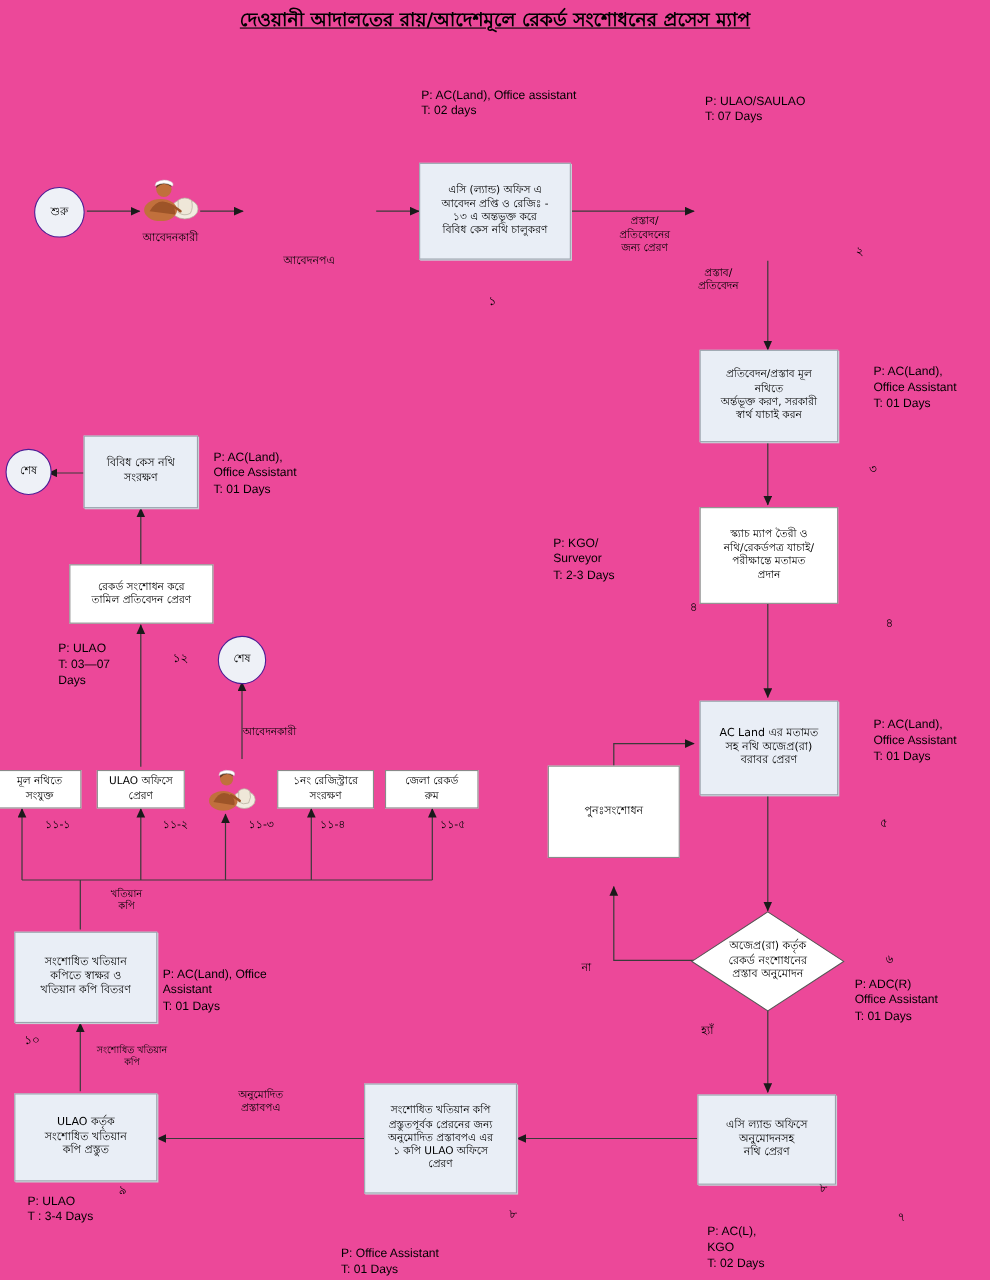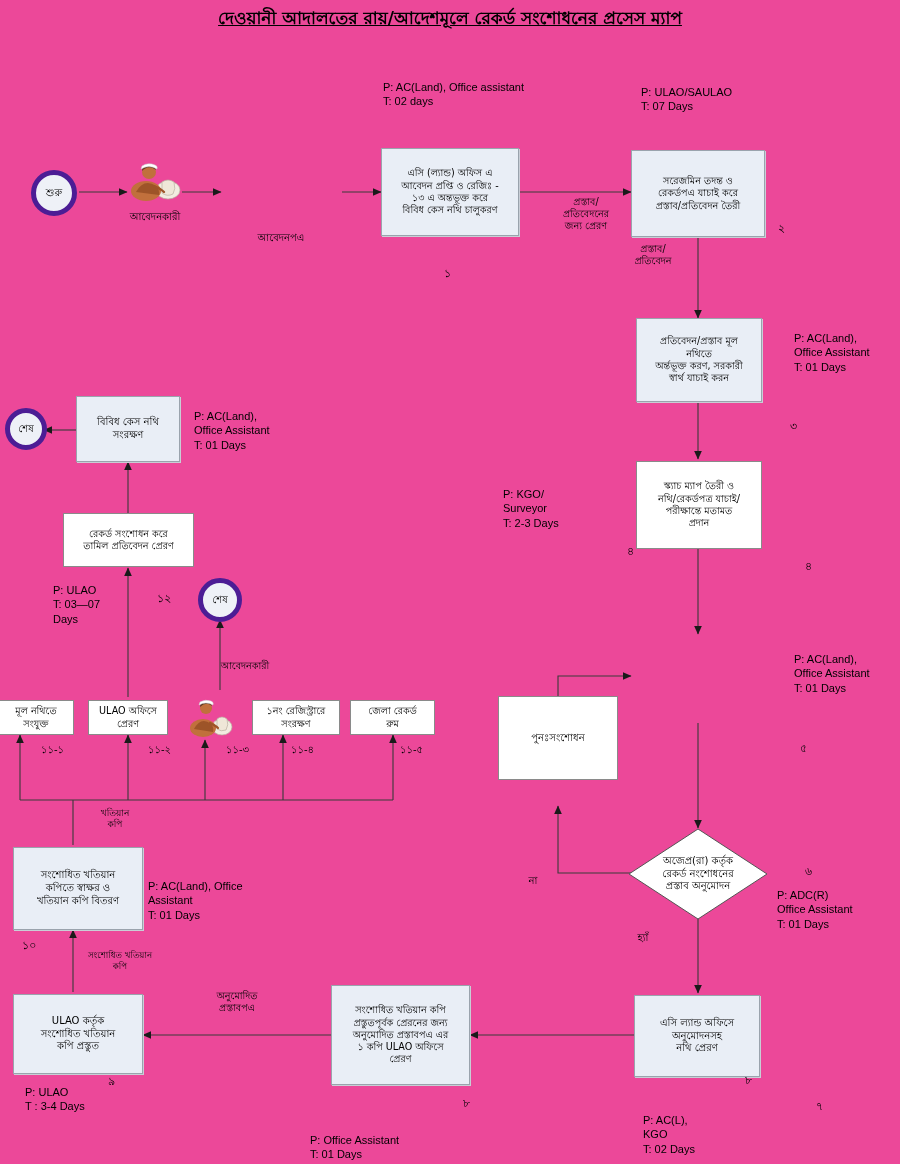--- a/index.html
+++ b/index.html
@@ -2,21 +2,21 @@
 <html><head>
 <meta charset="utf-8">
 <style>
   html,body{margin:0;padding:0;background:#ffffff;}
   body{font-family:"Liberation Sans","DejaVu Sans",sans-serif;color:#000;}
   #page{position:relative;width:900px;height:1164px;overflow:hidden;background:#ec4899;}
   #svg-layer{position:absolute;left:0;top:0;width:900px;height:1164px;}
   .node{position:absolute;box-sizing:border-box;display:flex;align-items:center;justify-content:center;text-align:center;}
   .proc{background:#e9eef6;border:1px solid #9aa3ad;box-shadow:1px 1px 0 #c9ced6;}
   .proc-plain{background:#ffffff;border:1px solid #8a8a8a;}
-  .term{background:#eef1f7;border:5px solid #4c1d95;border-radius:50%;}
+  .term{background:#eef1f7;border:1px solid #4c1d95;border-radius:50%;}
   .node .txt{line-height:1.28;padding:2px 4px;}
   .bn{font-family:"DejaVu Sans","Liberation Sans",sans-serif;}
   .lbl{position:absolute;text-align:center;line-height:1.25;white-space:pre-line;}
   .pt{position:absolute;font-family:"Liberation Sans",sans-serif;line-height:1.3;white-space:pre-line;text-align:left;}
   .num{position:absolute;font-family:"DejaVu Sans",sans-serif;}
   .title{position:absolute;left:0;top:5px;width:900px;text-align:center;
          font-weight:bold;font-size:17px;text-decoration:underline;
          font-family:"DejaVu Sans","Liberation Sans",sans-serif;}
   .diamond{position:absolute;}
   .diamond .dtxt{position:absolute;left:0;top:0;width:100%;height:100%;
@@ -114,25 +114,20 @@
 বিবিধ কেস নথি চালুকরণ</span>
   </div>
   <div class="pt" style="left:383px;top:80px;font-size:11px;">P: AC(Land), Office assistant
 T: 02 days</div>
   <div class="num" style="left:444px;top:265px;font-size:11px;">১</div>
 
   <div class="lbl bn" style="left:540px;top:196px;width:92px;font-size:9.6px;">প্রস্তাব/
 প্রতিবেদনের
 জন্য প্রেরণ</div>
 
-  <div class="node proc" style="left:631px;top:150px;width:134px;height:87px;font-size:9.6px;">
-    <span class="txt bn" style="white-space:pre-line;">সরেজমিন তদন্ত ও
-রেকর্ডপএ যাচাই করে
-প্রস্তাব/প্রতিবেদন তৈরী</span>
-  </div>
   <div class="pt" style="left:641px;top:85px;font-size:11px;">P: ULAO/SAULAO
 T: 07 Days</div>
   <div class="num" style="left:778px;top:220px;font-size:11px;">২</div>
   <div class="lbl bn" style="left:617px;top:243px;width:72px;font-size:9.6px;">প্রস্তাব/
 প্রতিবেদন</div>
 
   <div class="node proc" style="left:636px;top:318px;width:126px;height:84px;font-size:9.6px;">
     <span class="txt bn" style="white-space:pre-line;">প্রতিবেদন/প্রস্তাব মূল
 নথিতে
 অর্ন্তভূক্ত করণ, সরকারী
@@ -148,20 +143,25 @@
 নথি/রেকর্ডপত্র যাচাই/
 পরীক্ষান্তে মতামত
 প্রদান</span>
   </div>
   <div class="pt" style="left:503px;top:487px;font-size:11px;">P: KGO/
     Surveyor
 T: 2-3 Days</div>
   <div class="num" style="left:627px;top:543px;font-size:11px;">৪</div>
   <div class="num" style="left:805px;top:558px;font-size:11px;">৪</div>
 
+  <div class="node proc" style="left:636px;top:637px;width:126px;height:86px;font-size:10px;">
+    <span class="txt bn" style="white-space:pre-line;">AC Land এর মতামত
+সহ নথি অজেপ্র(রা)
+বরাবর প্রেরণ</span>
+  </div>
   <div class="pt" style="left:794px;top:652px;font-size:11px;">P:  AC(Land),
      Office Assistant
 T:  01 Days</div>
   <div class="num" style="left:800px;top:740px;font-size:11px;">৫</div>
 
   <div class="node proc-plain" style="left:498px;top:696px;width:120px;height:84px;font-size:10px;">
     <span class="txt bn">পুনঃসংশোধন</span>
   </div>
 
   <div class="diamond" style="left:628px;top:828px;width:140px;height:92px;">

